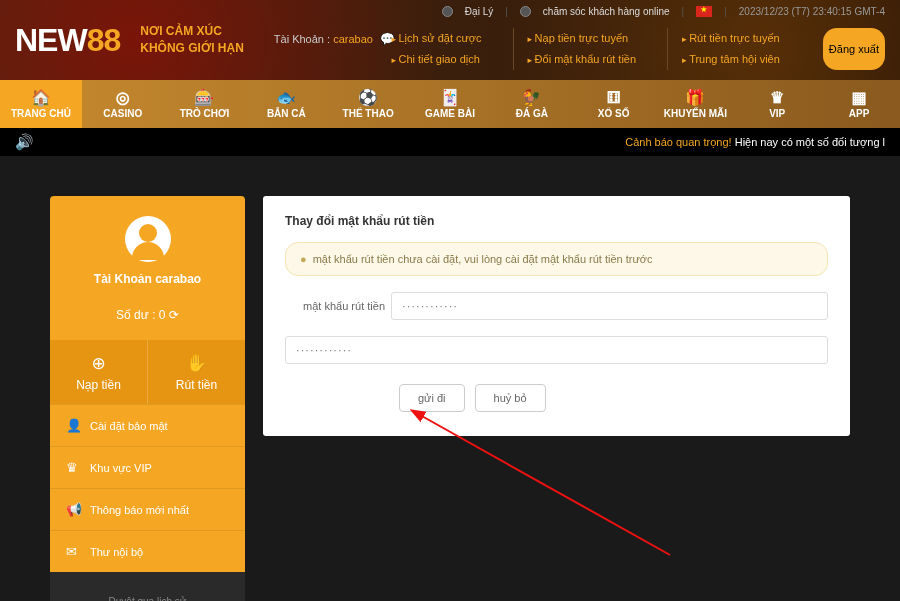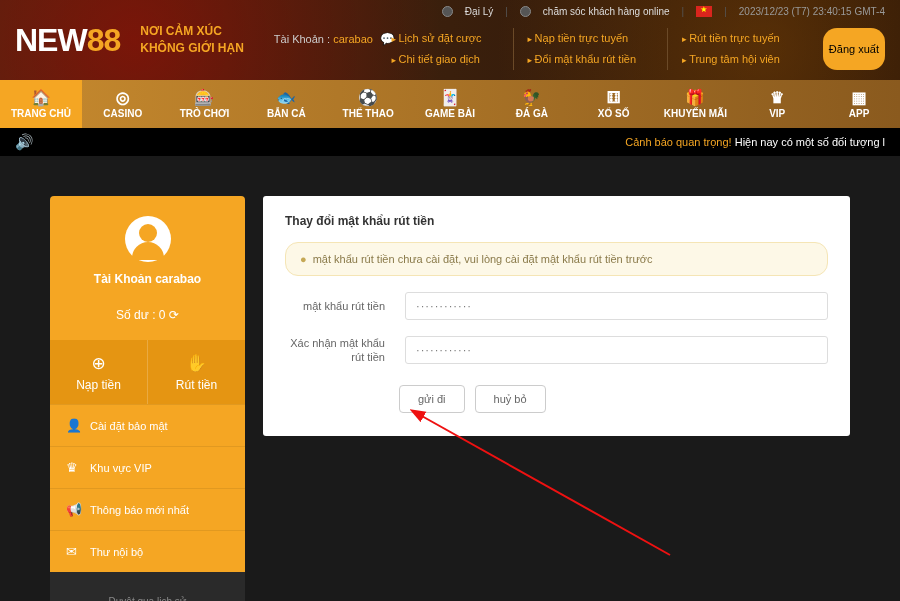--- a/index.html
+++ b/index.html
@@ -57,21 +57,21 @@
 .menu-item { background: #f5a623; border-top: 1px solid rgba(0,0,0,0.08); color: #fff; font-size: 11px; padding: 13px 16px; cursor: pointer; display: flex; align-items: center; gap: 8px; }
 .menu-item .ico { font-size: 13px; width: 16px; }
 
 .history { text-align: center; color: #888; font-size: 10px; padding: 24px; background: #2a2a2a; }
 
 .panel { flex: 1; background: #fff; border-radius: 3px; padding: 18px 22px; height: 240px; }
 .panel-title { font-size: 12px; color: #333; font-weight: 600; }
 .alert-box { background: #fdf8e7; border: 1px solid #f5e5b5; border-radius: 13px; padding: 10px 14px; margin-top: 14px; font-size: 11px; color: #8a7a4a; display: flex; align-items: center; gap: 6px; }
 .alert-box::before { content: '●'; color: #c5a855; font-size: 11px; }
 
-.form-row { display: flex; align-items: center; gap: 20px; margin-top: 16px; }
+.form-row { display: flex; align-items: center; gap: 6px; margin-top: 16px; }
 .form-label { width: 100px; text-align: right; font-size: 11px; color: #666; line-height: 1.3; }
 .form-input { flex: 1; border: 1px solid #ddd; border-radius: 3px; padding: 7px 10px; font-size: 11px; font-family: Arial; letter-spacing: 1px; }
 .form-actions { display: flex; gap: 10px; margin-top: 20px; margin-left: 114px; }
 .btn { border: 1px solid #ccc; background: #fff; color: #666; border-radius: 4px; padding: 7px 18px; font-size: 11px; cursor: pointer; }
 
 .arrow { position: absolute; pointer-events: none; z-index: 50; }
 </style>
 </head>
 <body>
 
@@ -205,21 +205,20 @@
   <div class="panel">
     <div class="panel-title">Thay đổi mật khẩu rút tiền</div>
     <div class="alert-box">
         <span>mật khẩu rút tiền chưa cài đặt, vui lòng cài đặt mật khẩu rút tiền trước</span>
       </div>
     <div class="form-row">
       <div class="form-label">mật khẩu rút tiền</div>
       <input class="form-input" type="password" placeholder="············" style="">
     </div>
     <div class="form-row">
-      <div class="form-label">Xác nhận mật khẩu rút tiền</div>
       <input class="form-input" type="password" placeholder="············" style="">
     </div>
     <div class="form-actions">
       <button class="btn">gửi đi</button>
       <button class="btn">huỷ bỏ</button>
     </div>
   </div>
 </div>
 
 <svg class="arrow" style="left:410px; top:405px;" width="270" height="160">

